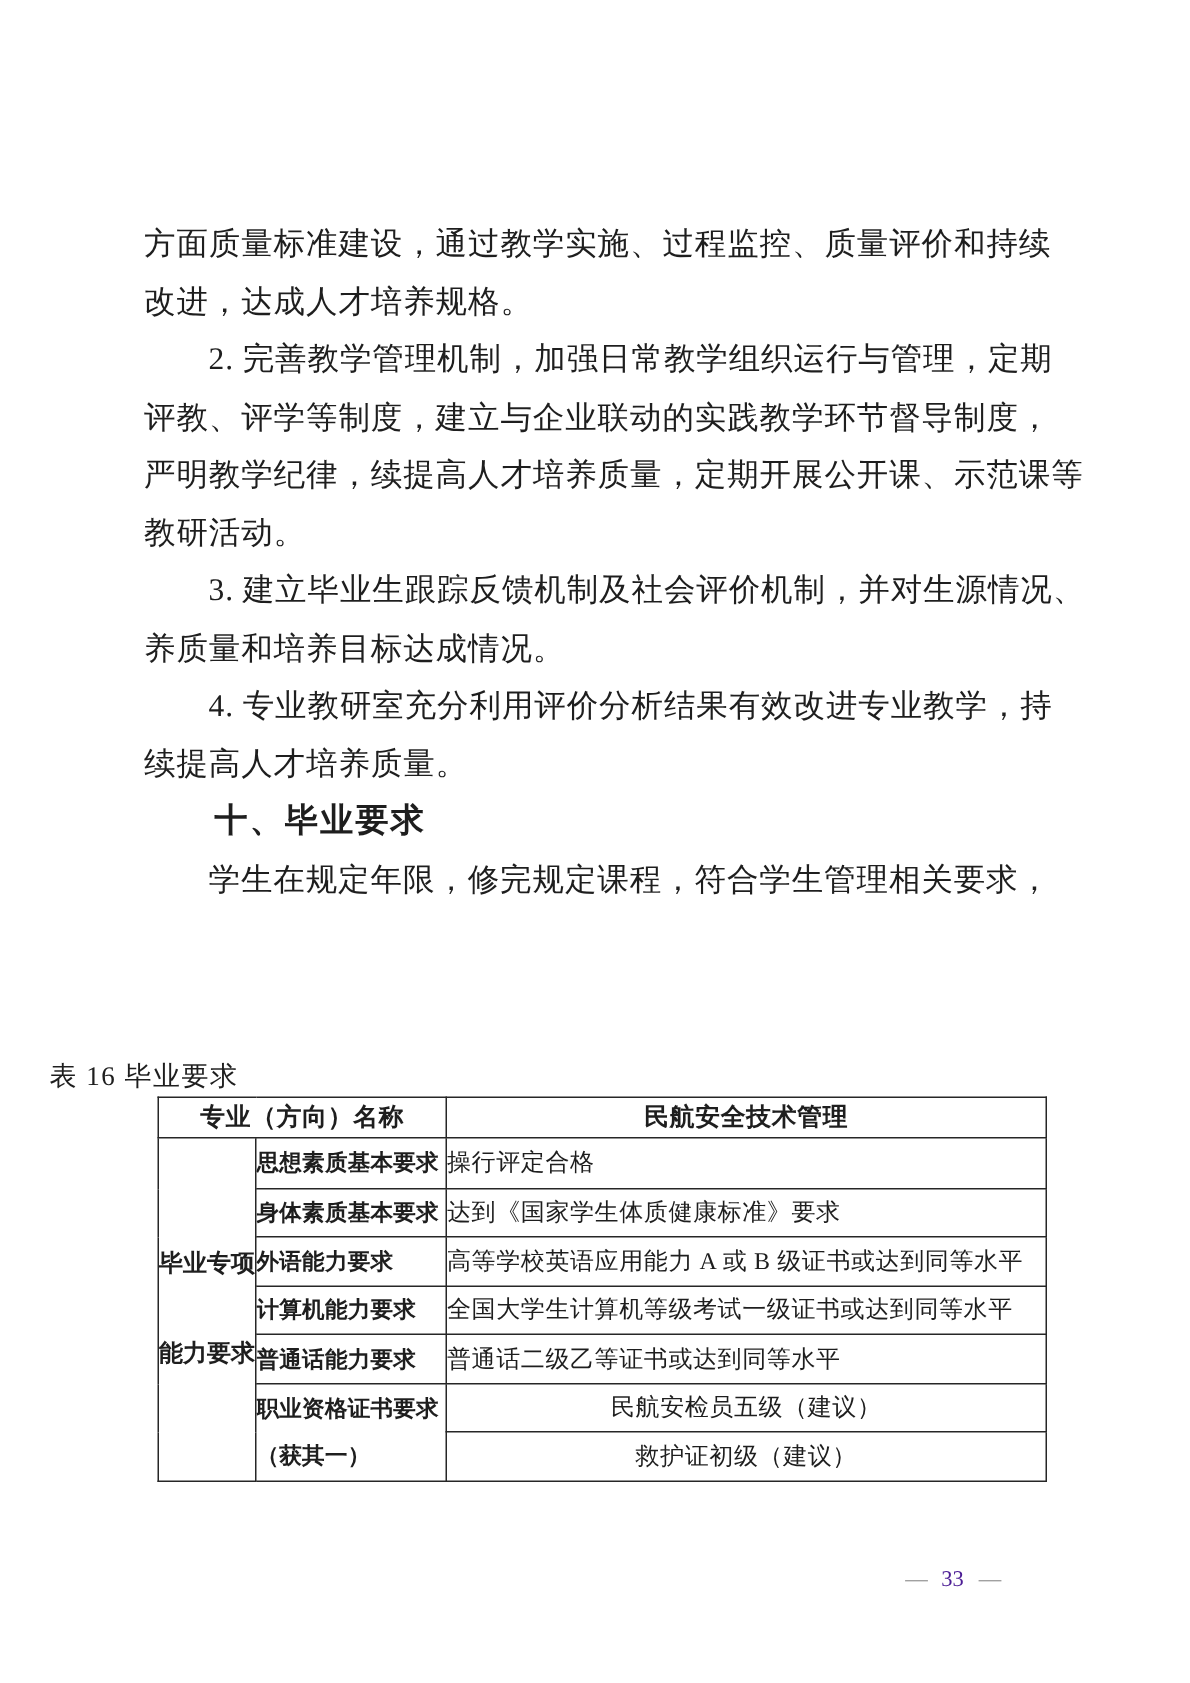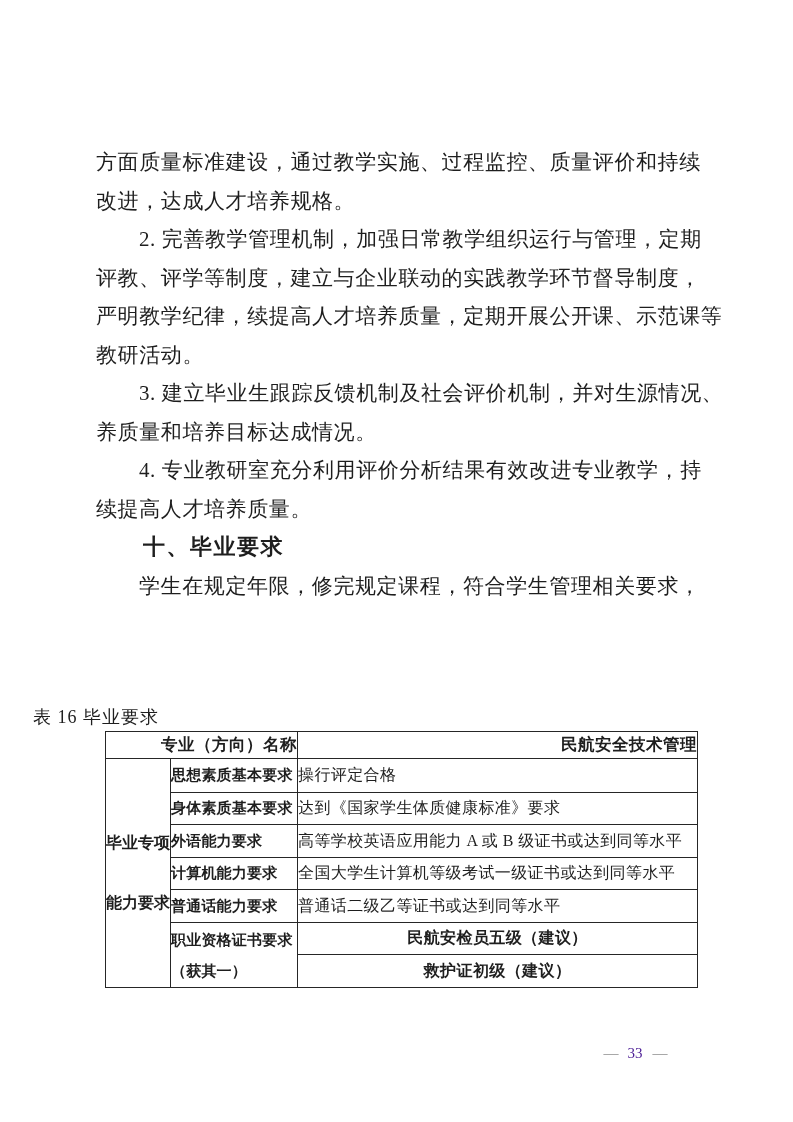--- a/index.html
+++ b/index.html
@@ -50,21 +50,21 @@
   table.req td {
     border:1px solid #262626;
     padding:0;
     overflow:hidden;
     vertical-align:middle;
   }
   td.th {
     font-family:"Liberation Sans","DejaVu Sans",sans-serif;
     font-weight:bold;
     font-size:16.5px;
-    text-align:right;
+    text-align:center;
     letter-spacing:0.5px;
   }
   td.group {
     font-family:"Liberation Sans","DejaVu Sans",sans-serif;
     font-weight:bold;
     font-size:16px;
     text-align:right;
   }
   td.group .gline { line-height:60px; height:60px; }
   td.lbl {
@@ -75,21 +75,21 @@
     letter-spacing:0.2px;
     margin-top:48px;
   }
   td.lbl .lline { line-height:31px; height:31px; }
   td.val {
     font-size:16px;
     padding-left:6px;
     letter-spacing:0.4px;
     white-space:nowrap;
   }
-  td.val.center { text-align:center; padding-left:0;font-weight:bold; }
+  td.val.center { text-align:center; padding-left:0; }
 
   
   .footer {
     position:absolute; left:565px; top:1042px; width:140px; height:22px;
     display:flex; align-items:center; justify-content:center; gap:10px;
     font-size:15px;
   }
   .footer .dash { color:#8c8c8c; letter-spacing:-1px; }
   .footer .num { color:#4c1d95; }
 </style>

